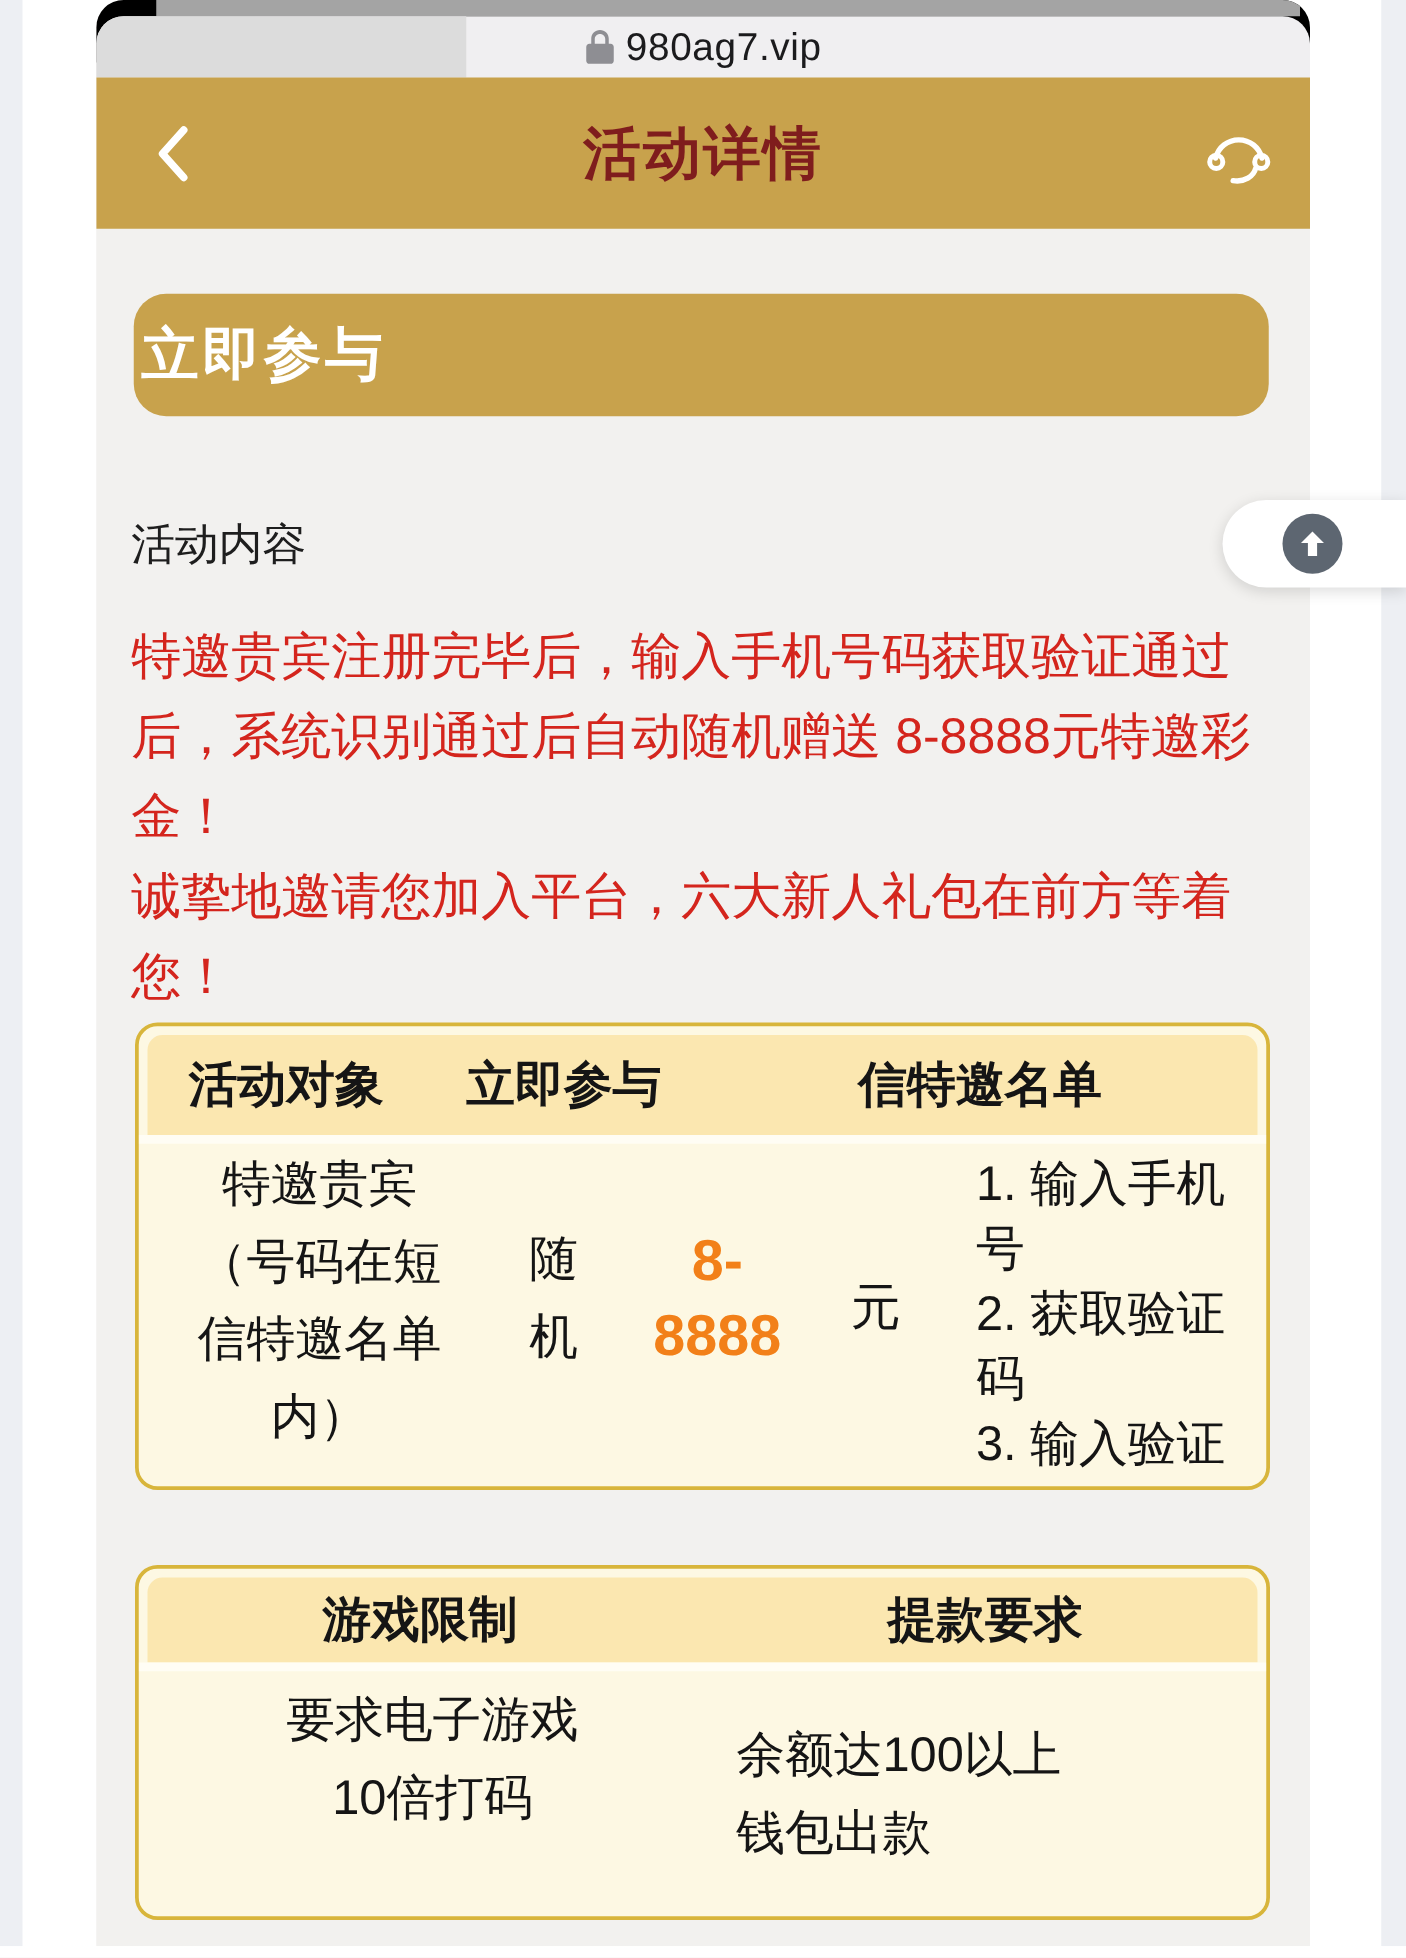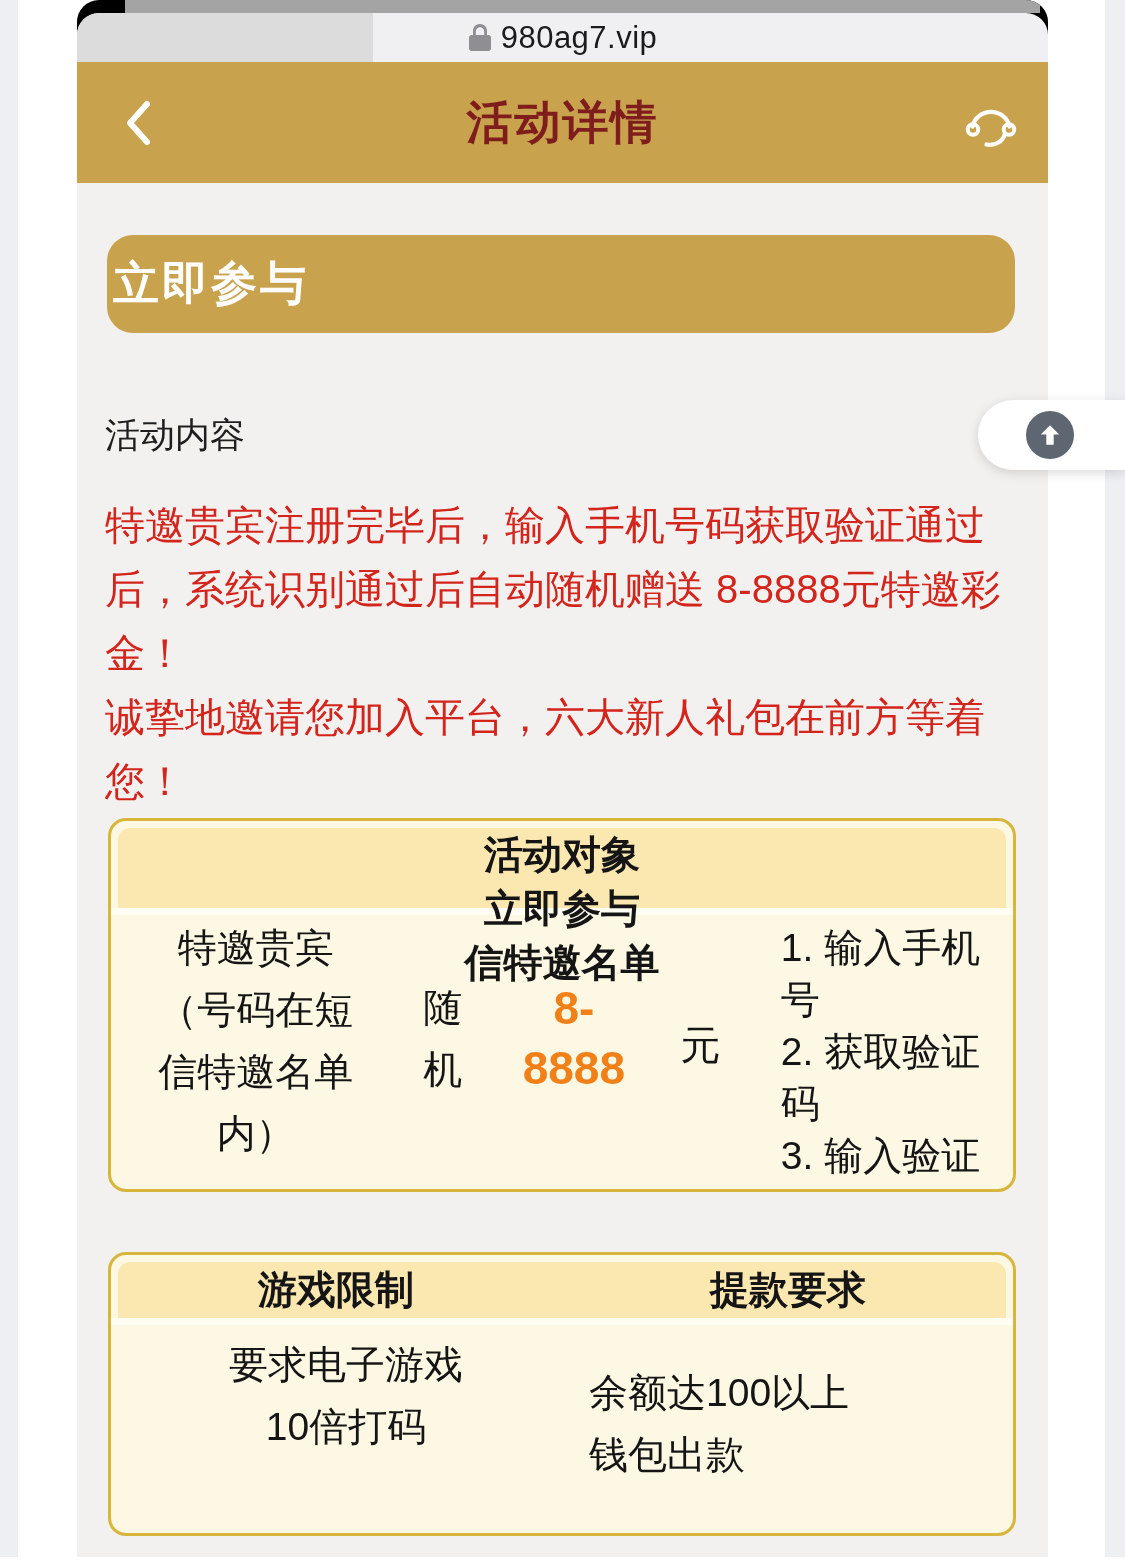--- a/index.html
+++ b/index.html
@@ -66,22 +66,22 @@
     border:3px solid #d8b53b;border-radius:18px;
     background:#fdf8e3;box-sizing:border-box;overflow:hidden;
   }
   .promo-table.t1{top:818px;height:374px;}
   .promo-table.t2{top:1252px;height:284px;}
   .t-head{
     margin:7px 7px 0 7px;background:#fbe7b0;border-radius:12px 12px 0 0;
     display:flex;align-items:center;
     font-size:39px;font-weight:700;color:#151515;
   }
-  .t1 .t-head{height:80px;flex-direction:column;}
-  .t2 .t-head{height:56px;gap:16px;}
+  .t1 .t-head{height:80px;}
+  .t2 .t-head{height:68px;gap:16px;}
   .t-head .hc{text-align:center;}
   .hc.w25{width:25%;}.hc.w50{width:50%;}
   .t-gap{height:7px;background:#fffdf4;}
   .t-body{display:flex;padding:2px 10px 0 28px;color:#151515;gap:36px;}
   .pre{white-space:pre-line;}
   .colA{width:27%;text-align:center;font-size:39px;line-height:62px;font-weight:500;}
   .colB{width:8%;text-align:center;font-size:39px;line-height:62px;font-weight:500;margin-top:60px;}
   .colC{width:14%;text-align:center;font-size:46px;line-height:60px;font-weight:700;color:#f28019;margin-top:61px;}
   .colD{width:7%;text-align:center;font-size:40px;font-weight:500;margin-top:101px;}
   .colE{flex:1;font-size:39px;line-height:52px;font-weight:500;padding-top:5px;padding-left:14px;}

